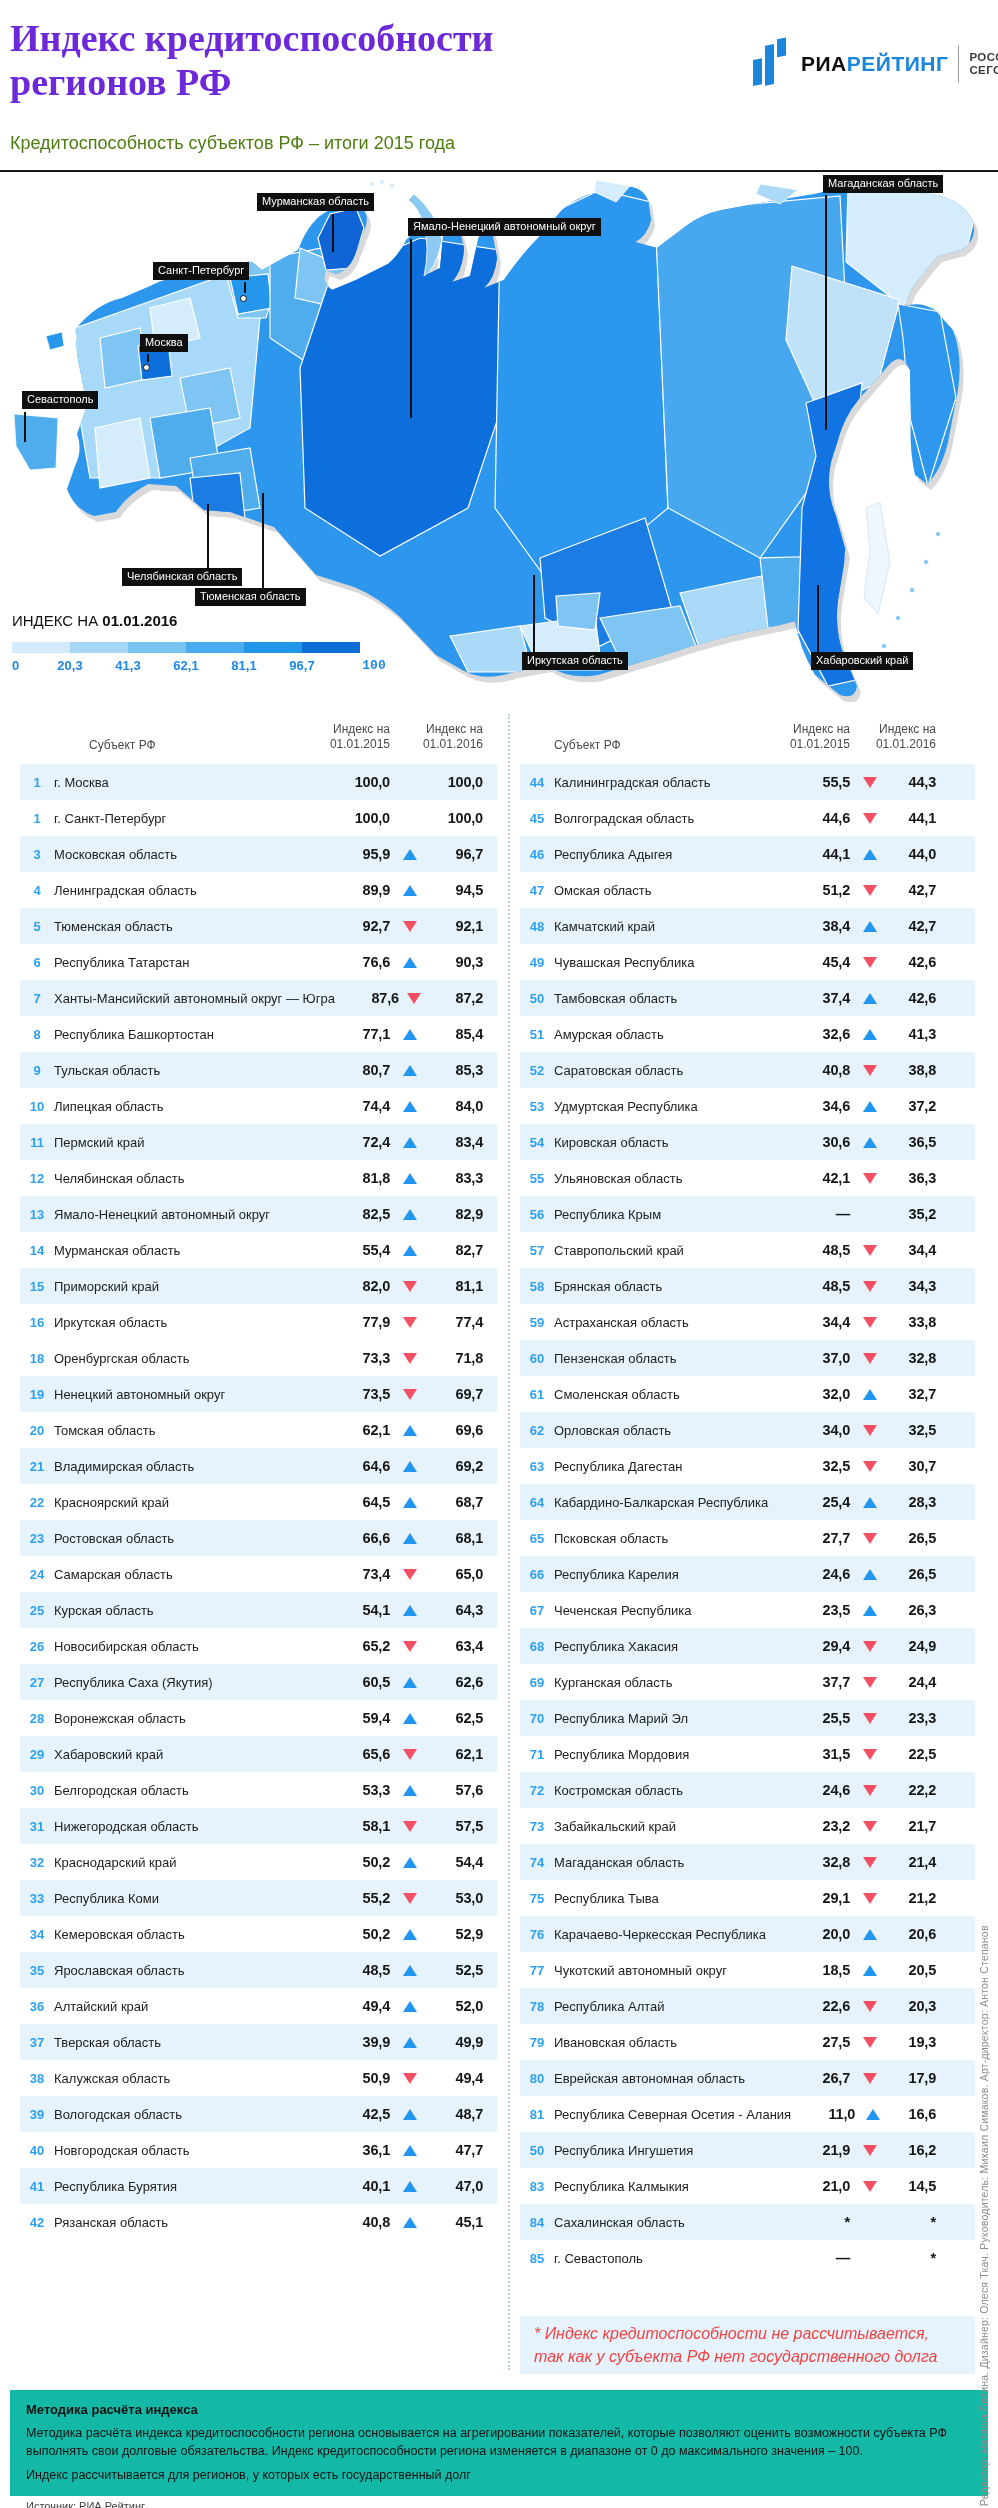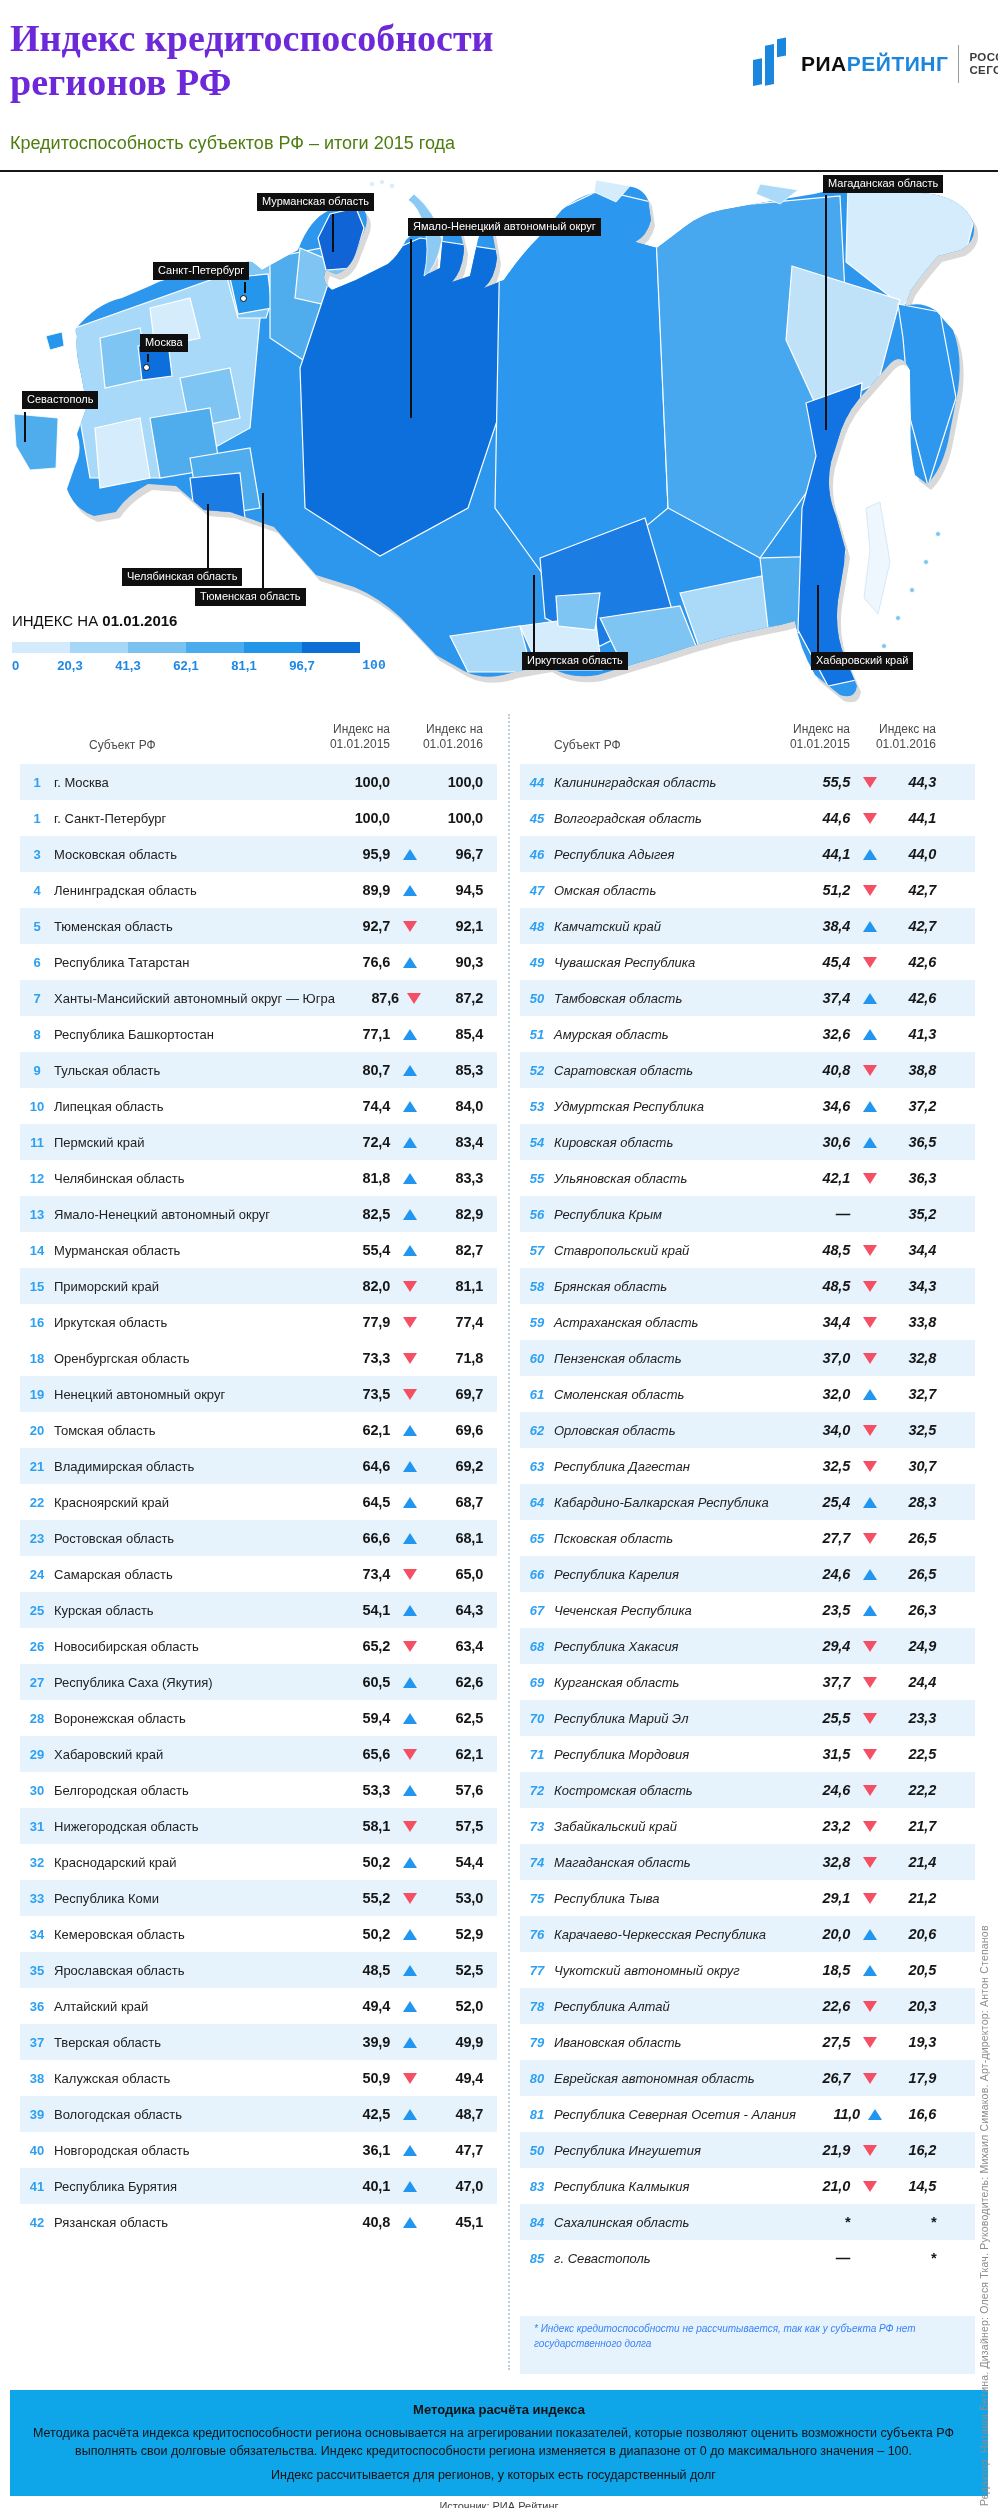--- a/index.html
+++ b/index.html
@@ -32,39 +32,39 @@
   .legend .ticks{position:relative;width:360px;height:16px;margin-top:5px;}
   .legend .ticks span{position:absolute;top:0;font-size:13px;font-weight:700;color:#1e88e5;
                       transform:translateX(-50%);}
   .legend .ticks span:first-child{transform:none;}
   
   .thead{position:absolute;font-size:12px;line-height:1.25;color:#4a4a4a;white-space:pre-line;}
   .thead.num{text-align:right;width:90px;}
   .divider{position:absolute;left:508px;top:714px;height:1656px;border-left:2px dotted #b9cfdd;}
   .col{position:absolute;top:764px;}
   .col.left{left:20px;width:477px;}
-  .col.right{left:520px;width:455px;font-style:italic;}
+  .col.right{left:520px;width:455px;}
   .row{display:flex;align-items:center;height:36px;}
   .row.shade{background:#e6f3fd;}
   .rank{width:34px;text-align:center;font-size:13px;font-weight:700;color:#2da0f2;flex:0 0 auto;}
   .rname{font-size:13px;color:#222;white-space:nowrap;flex:1 1 auto;}
   .v{font-size:14.5px;font-weight:700;color:#161616;text-align:right;letter-spacing:-.2px;flex:0 0 auto;}
   .col.left .v1{width:64px;} .col.left .aw{width:40px;} .col.left .v2{width:67px;padding-right:14px;box-sizing:border-box;}
   .col.right .v1{width:64px;} .col.right .aw{width:40px;} .col.right .v2{width:85px;padding-right:39px;box-sizing:border-box;}
   .aw{display:flex;justify-content:center;}
   .tri{width:0;height:0;border-left:7px solid transparent;border-right:7px solid transparent;}
   .tri.u{border-bottom:11px solid #2196f0;}
   .tri.d{border-top:11px solid #f44f63;}
   
   .footnote-band{position:absolute;left:520px;top:2316px;width:455px;height:58px;background:#e6f3fd;}
-  .footnote{position:absolute;left:534px;top:2322px;width:424px;font-size:10px;font-style:italic;
-            color:#3b82f6;line-height:1.45;}
+  .footnote{position:absolute;left:534px;top:2322px;width:424px;font-size:16px;font-style:italic;
+            color:#ef4444;line-height:1.45;}
   
-  .footer{position:absolute;left:10px;top:2390px;width:978px;height:106px;background:#0ea5e9;
-          box-sizing:border-box;padding:12px 16px;text-align:center;}
+  .footer{position:absolute;left:10px;top:2390px;width:978px;height:106px;background:#14b8a6;
+          box-sizing:border-box;padding:12px 16px;}
   .footer .ft{font-size:13px;font-weight:700;color:#111;margin-bottom:7px;}
   .footer p{margin:0 0 6px;font-size:12.5px;line-height:1.45;color:#111;max-width:935px;}
   .footer .src{font-size:11px;color:#3e3e3e;margin-top:16px;}
   
   .credits{position:absolute;left:978px;top:1808px;height:698px;width:16px;
            writing-mode:vertical-rl;transform:rotate(180deg);
            font-size:10.5px;color:#8d8d8d;letter-spacing:.2px;}
 </style>
 </head>
 <body>

